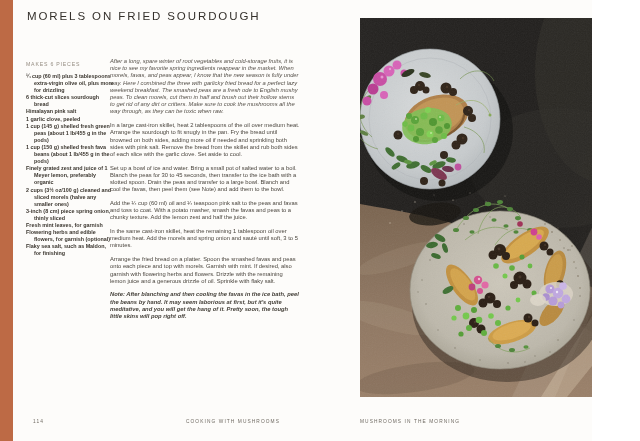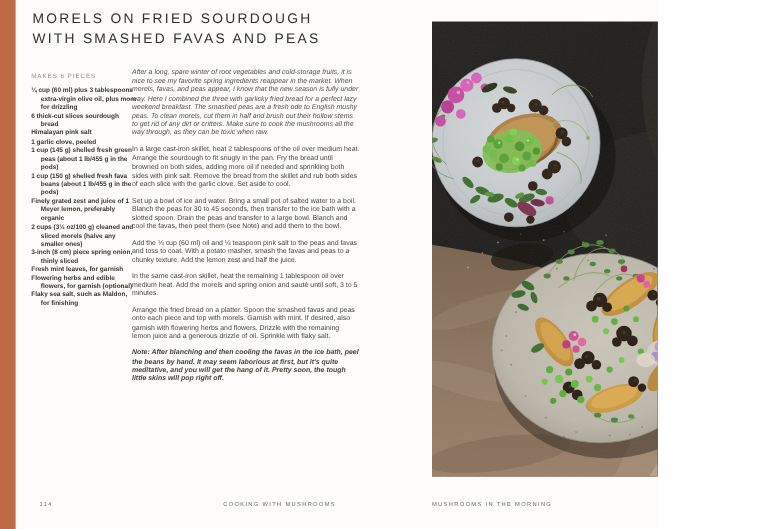--- a/index.html
+++ b/index.html
@@ -1,17 +1,17 @@
 <!DOCTYPE html>
 <html><head>
 <meta charset="utf-8">
 <style>
   html,body{margin:0;padding:0;background:#ffffff;}
   .spread{
-    position:relative;width:548px;height:441px;background:#fdfcfa;overflow:hidden;
+    position:relative;width:592px;height:441px;background:#fdfcfa;overflow:hidden;
     font-family:"Liberation Sans", sans-serif;
   }
   .spine{position:absolute;left:0;top:0;width:13px;height:441px;background:#bd6a45;}
 
   .title{
     position:absolute;left:27px;top:8px;margin:0;
     font-size:11.5px;line-height:17px;letter-spacing:1.9px;font-weight:400;color:#34302b;
   }
   .yield{
     position:absolute;left:26px;top:61px;
@@ -42,21 +42,21 @@
   }
   .photo svg{display:block;}
 </style>
 </head>
 <body>
 
 <div class="spread">
   <div class="spine"></div>
 
   <div>
-    <h1 class="title"><span>MORELS ON FRIED SOURDOUGH</span><br><span>WITH SMASHED FAVAS AND PEAS</span></h1>
+    <h1 class="title"><span>MORELS ON FRIED SOURDOUGH</span><br></h1>
 
     <div class="yield">MAKES 6 PIECES</div>
 
     <ul class="ingredients">
       <li>¼ cup (60 ml) plus 3 tablespoons extra-virgin olive oil, plus more for drizzling</li>
       <li>6 thick-cut slices sourdough bread</li>
       <li>Himalayan pink salt</li>
       <li>1 garlic clove, peeled</li>
       <li>1 cup (145 g) shelled fresh green peas (about 1 lb/455 g in the pods)</li>
       <li>1 cup (150 g) shelled fresh fava beans (about 1 lb/455 g in the pods)</li>

